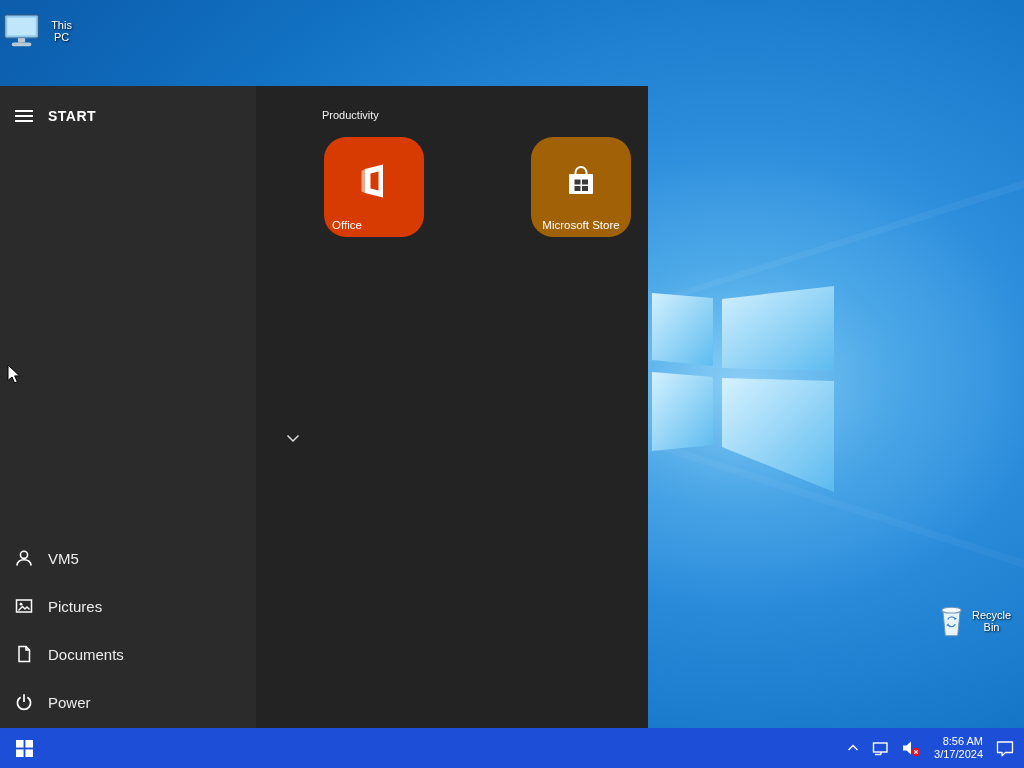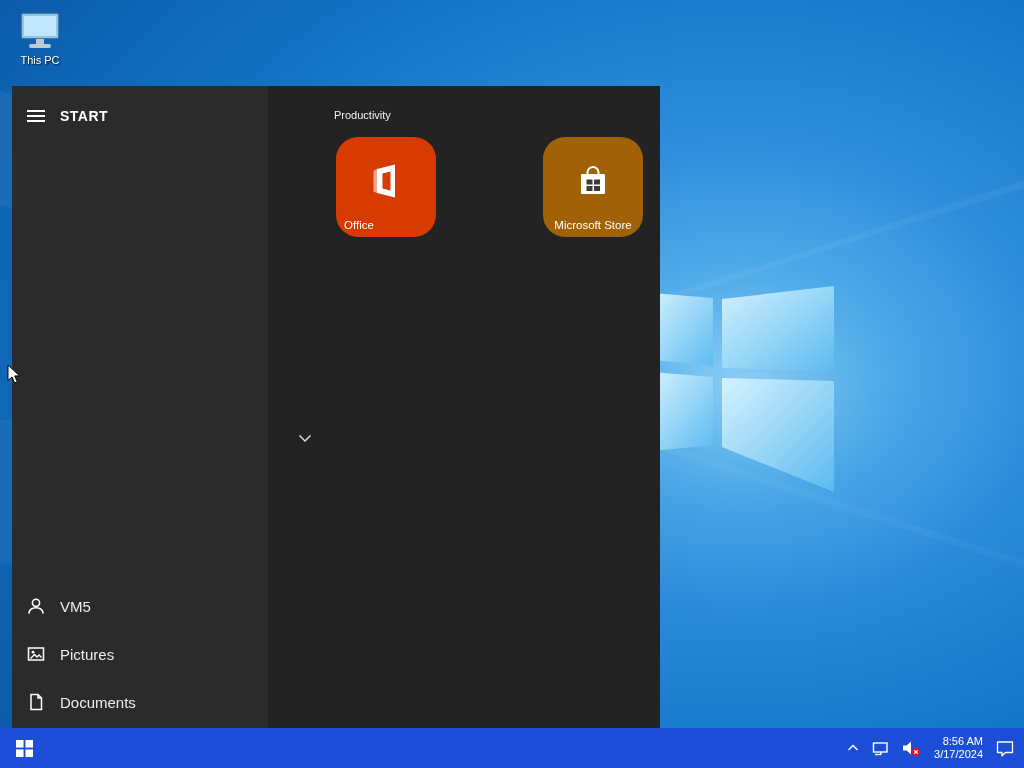--- a/index.html
+++ b/index.html
@@ -8,29 +8,29 @@
 
   
   .desktop {
     position:absolute; inset:0;
     background: radial-gradient(1150px 850px at 72% 47%,
       #53b0ec 0%, #2a8bdb 28%, #1272c4 52%, #0d60b0 72%, #0a4c94 100%);
   }
   .wallpaper-svg { position:absolute; inset:0; pointer-events:none; }
 
   .desktop-icon {
-    position:absolute; width:78px; display:flex; flex-direction:column;
+    position:absolute; width:78px; display:flex; flex-direction:row;
     align-items:center; gap:2px; color:#fff; font-size:11px;
     text-shadow: 1px 1px 2px rgba(0,0,0,.85); text-align:center; cursor:default;
   }
   .icon-this-pc { left:1px; top:10px; }
   .icon-recycle-bin { left:936px; top:598px; }
 
   
-  .start-menu { position:absolute; left:12px; top:86px; width:596px; height:642px; z-index:5;padding-left:42px; }
+  .start-menu { position:absolute; left:0; top:86px; width:596px; height:642px; z-index:5;padding-left:42px; }
   .start-left {
     position:absolute; left:0; top:0; width:256px; height:100%;
     background:#2b2b2b;
   }
   .start-tiles {
     position:absolute; left:256px; top:0; width:392px; height:100%;
     background:#232323;
   }
   .start-header { position:absolute; left:0; top:6px; height:48px; display:flex; align-items:center; }
   .hamburger-btn { width:48px; height:48px; background:none; border:none; display:flex; align-items:center; justify-content:center; cursor:pointer; }
@@ -104,20 +104,31 @@
   <div class="desktop-icon icon-this-pc">
     <svg width="46" height="42" viewBox="0 0 46 42">
       <rect x="4" y="3" width="38" height="26" rx="2" fill="#8ec7ee" stroke="#2e5f8a" stroke-width="1.5"></rect>
       <rect x="7" y="6" width="32" height="20" fill="#bfe6fa"></rect>
       <rect x="19" y="29" width="8" height="5" fill="#b9c9d6"></rect>
       <rect x="12" y="34" width="22" height="4" rx="2" fill="#b9c9d6"></rect>
     </svg>
     <span>This PC</span>
   </div>
 
+  <div class="desktop-icon icon-recycle-bin">
+    <svg width="40" height="46" viewBox="0 0 40 46">
+      <path d="M9,11 L12,42 L28,42 L31,11 Z" fill="#e9f3fa" stroke="#6d94b5" stroke-width="1.3"></path>
+      <ellipse cx="20" cy="9" rx="12.5" ry="3.8" fill="#f4fafe" stroke="#6d94b5" stroke-width="1.3"></ellipse>
+      <path d="M15,21 a5.5,5.5 0 0 1 9,-1.5" stroke="#3f89c9" stroke-width="1.6" fill="none"></path>
+      <path d="M25,27 a5.5,5.5 0 0 1 -9,1.5" stroke="#3f89c9" stroke-width="1.6" fill="none"></path>
+      <polygon points="23,18 27,19.5 24,22" fill="#3f89c9"></polygon>
+      <polygon points="17,30 13,28.5 16,26" fill="#3f89c9"></polygon>
+    </svg>
+    <span>Recycle Bin</span>
+  </div>
 </div>
 
 <div class="start-menu">
 
   <div class="start-left">
     <div class="start-header">
       <button class="hamburger-btn">
         <svg width="18" height="14" viewBox="0 0 18 14">
           <line x1="0" y1="2" x2="18" y2="2" stroke="#fff" stroke-width="2"></line>
           <line x1="0" y1="7" x2="18" y2="7" stroke="#fff" stroke-width="2"></line>
@@ -154,20 +165,29 @@
         <span class="nav-ico">
           <svg width="20" height="20" viewBox="0 0 20 20">
             <path d="M5,2.5 L12,2.5 L15.5,6 L15.5,17.5 L5,17.5 Z" stroke="#fff" stroke-width="1.5" fill="none"></path>
             <path d="M12,2.5 L12,6 L15.5,6" stroke="#fff" stroke-width="1.5" fill="none"></path>
           </svg>
         </span>
         <span>Documents</span>
       </div>
 
 
+      <div class="nav-item">
+        <span class="nav-ico">
+          <svg width="20" height="20" viewBox="0 0 20 20">
+            <path d="M6.6,5.2 A6.6,6.6 0 1 0 13.4,5.2" stroke="#fff" stroke-width="1.7" fill="none"></path>
+            <line x1="10" y1="2.2" x2="10" y2="10" stroke="#fff" stroke-width="1.7"></line>
+          </svg>
+        </span>
+        <span>Power</span>
+      </div>
 
     </div>
   </div>
 
   <div class="start-tiles">
     <div class="group-title">Productivity</div>
 
     <div class="tile tile-office">
       <svg class="tile-icon" width="44" height="44" viewBox="0 0 44 44">
         <path d="M13,10 L31,5.5 L31,38.5 L13,34 Z" fill="#ffffff"></path>

